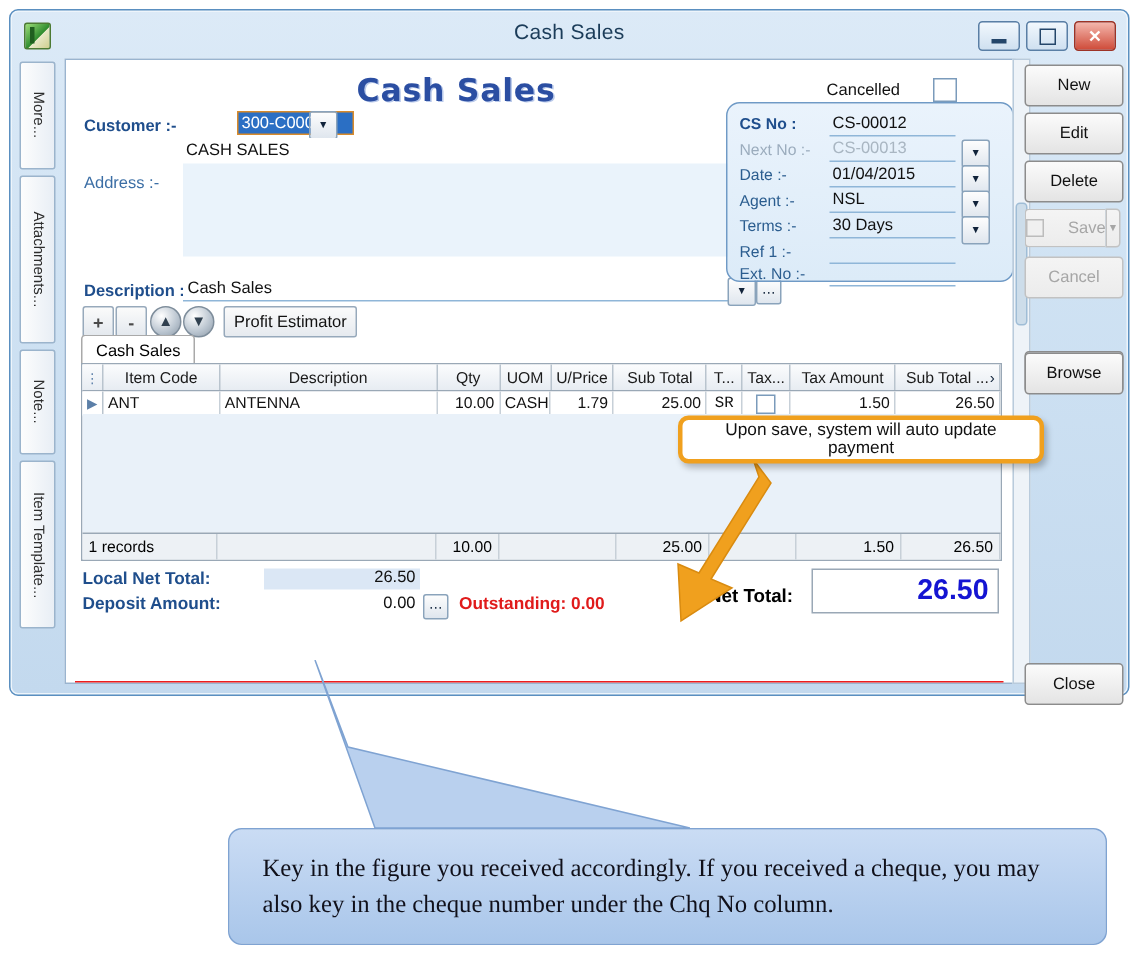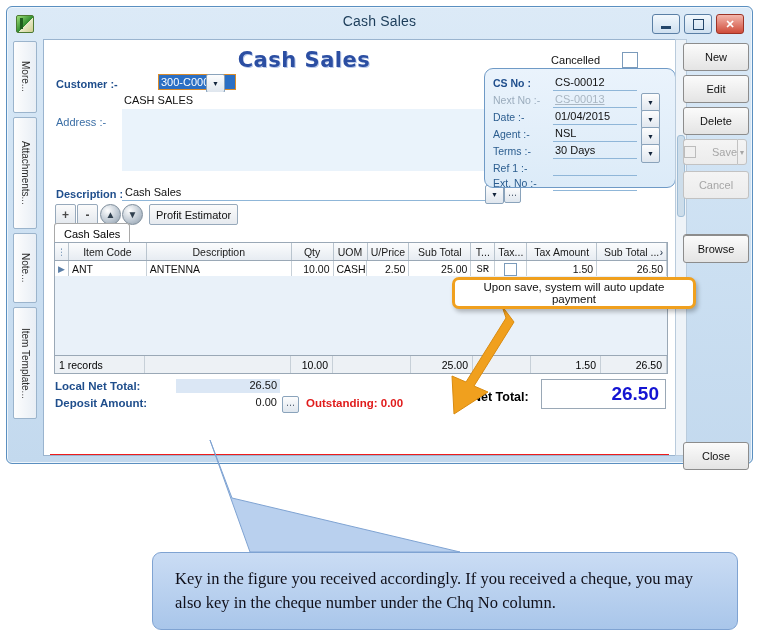--- a/index.html
+++ b/index.html
@@ -87,21 +87,21 @@
     background:linear-gradient(180deg,#eaf3fc,#dcebf8);
   }
   .csrow{position:absolute;left:8px;width:176px;height:17px;}
   .cslbl{position:absolute;left:0;top:1px;font-size:10.5px;color:#1f4e8c;font-weight:bold;}
   .cslbl.dim{color:#9bacbd;font-weight:normal;}
   .cslbl.plain{color:#2b5d8f;font-weight:normal;}
   .csval{
     position:absolute;left:60px;top:0;width:84px;height:15px;
     border-bottom:1px solid #8fb6d8;font-size:11px;color:#111;padding-left:2px;box-sizing:border-box;
   }
-  .csval.dim{color:#a9b6c2;text-decoration:underline;}
+  .csval.dim{color:#a9b6c2;}
   .csdd{position:absolute;left:148px;top:0;}
 
   
   .tbbtn{
     position:absolute;width:19px;height:19px;border:1px solid #97a9bb;border-radius:2px;
     background:linear-gradient(180deg,#fbfbfb,#e3e8ee);
     display:flex;align-items:center;justify-content:center;font-size:12px;color:#4a4a4a;font-weight:bold;
   }
   .circbtn{
     position:absolute;width:19px;height:19px;border-radius:50%;
@@ -316,21 +316,21 @@
         <div class="gh" style="width:32px;">Tax...</div>
         <div class="gh" style="width:70px;">Tax Amount</div>
         <div class="gh" style="width:70px;">Sub Total ...</div>
       </div>
       <div class="grow">
         <div class="gripcol" style="background:#fff;">▶</div>
         <div class="gc" style="width:78px;">ANT</div>
         <div class="gc" style="width:145px;">ANTENNA</div>
         <div class="gc r" style="width:42px;">10.00</div>
         <div class="gc" style="width:34px;">CASH</div>
-        <div class="gc r" style="width:42px;">2.50</div>
+        <div class="gc r" style="width:42px;">1.79</div>
         <div class="gc r" style="width:62px;">25.00</div>
         <div class="gc c" style="width:24px;font-family:Liberation Mono, monospace;">SR</div>
         <div class="gc c" style="width:32px;">
           <span style="width:11px;height:11px;border:1px solid #7b9bbb;background:#fff;display:block;"></span>
         </div>
         <div class="gc r" style="width:70px;">1.50</div>
         <div class="gc r" style="width:70px;">26.50</div>
       </div>
       <div class="gbody"></div>
       <div class="gfoot">

